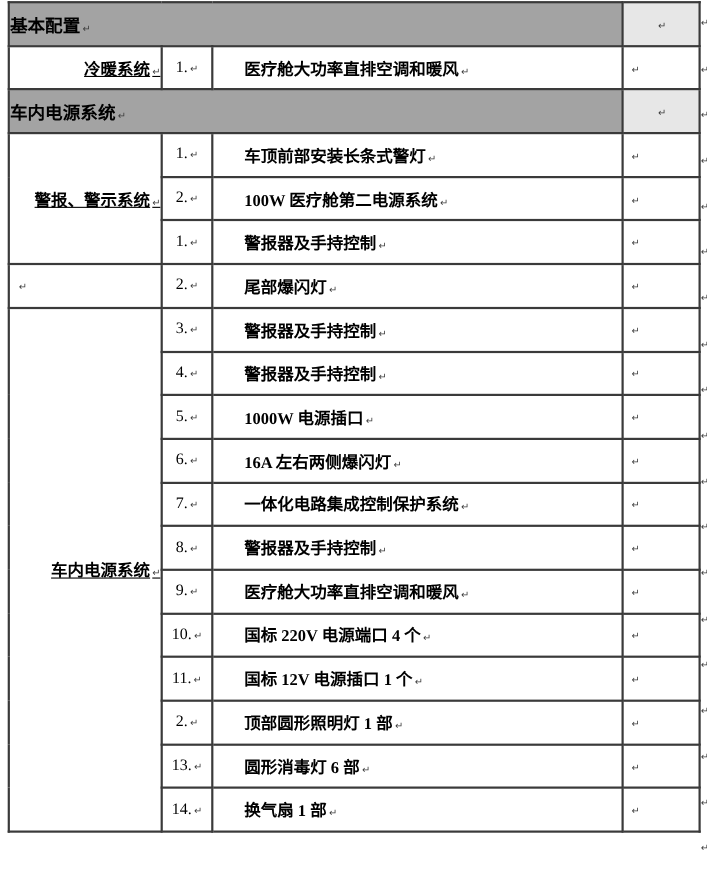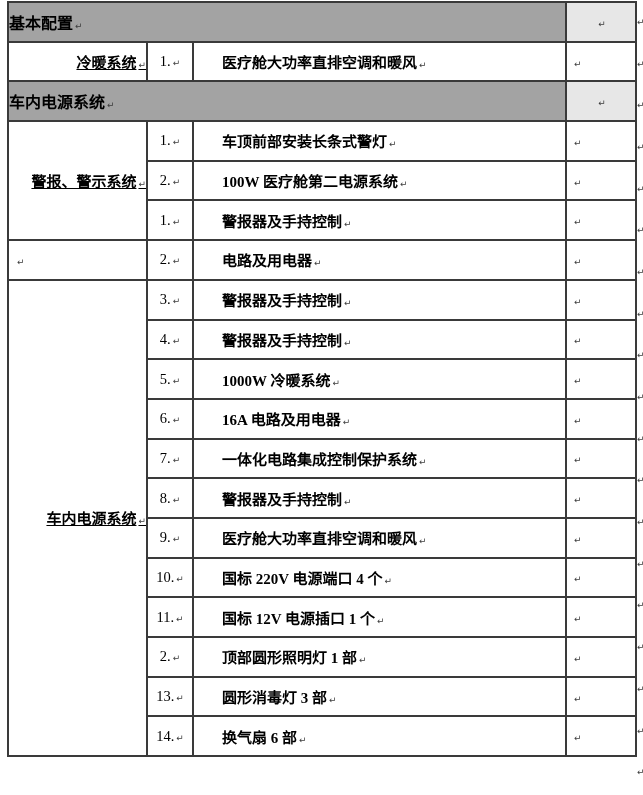--- a/index.html
+++ b/index.html
@@ -100,43 +100,43 @@
     </tr>
     <tr>
       <td class="num"><span>1.</span><span class="pmark">↵</span></td>
       <td class="desc"><span>警报器及手持控制</span><span class="pmark">↵</span></td>
       <td class="chk"><span class="pmark">↵</span></td>
     </tr>
 
     <tr>
       <td class="cat-empty"><span class="pmark">↵</span></td>
       <td class="num"><span>2.</span><span class="pmark">↵</span></td>
-      <td class="desc"><span>电路及用电器</span><span class="pmark">↵</span></td>
+      <td class="desc"><span>尾部爆闪灯</span><span class="pmark">↵</span></td>
       <td class="chk"><span class="pmark">↵</span></td>
     </tr>
 
     <tr>
       <td class="cat" rowspan="12"><span>车内电源系统</span><span class="pmark">↵</span></td>
       <td class="num"><span>3.</span><span class="pmark">↵</span></td>
       <td class="desc"><span>警报器及手持控制</span><span class="pmark">↵</span></td>
       <td class="chk"><span class="pmark">↵</span></td>
     </tr>
     <tr>
       <td class="num"><span>4.</span><span class="pmark">↵</span></td>
       <td class="desc"><span>警报器及手持控制</span><span class="pmark">↵</span></td>
       <td class="chk"><span class="pmark">↵</span></td>
     </tr>
     <tr>
       <td class="num"><span>5.</span><span class="pmark">↵</span></td>
-      <td class="desc"><span>1000W 冷暖系统</span><span class="pmark">↵</span></td>
+      <td class="desc"><span>1000W 电源插口</span><span class="pmark">↵</span></td>
       <td class="chk"><span class="pmark">↵</span></td>
     </tr>
     <tr>
       <td class="num"><span>6.</span><span class="pmark">↵</span></td>
-      <td class="desc"><span>16A 电路及用电器</span><span class="pmark">↵</span></td>
+      <td class="desc"><span>16A 左右两侧爆闪灯</span><span class="pmark">↵</span></td>
       <td class="chk"><span class="pmark">↵</span></td>
     </tr>
     <tr>
       <td class="num"><span>7.</span><span class="pmark">↵</span></td>
       <td class="desc"><span>一体化电路集成控制保护系统</span><span class="pmark">↵</span></td>
       <td class="chk"><span class="pmark">↵</span></td>
     </tr>
     <tr>
       <td class="num"><span>8.</span><span class="pmark">↵</span></td>
       <td class="desc"><span>警报器及手持控制</span><span class="pmark">↵</span></td>
@@ -157,26 +157,26 @@
       <td class="desc"><span>国标 12V 电源插口 1 个</span><span class="pmark">↵</span></td>
       <td class="chk"><span class="pmark">↵</span></td>
     </tr>
     <tr>
       <td class="num"><span>2.</span><span class="pmark">↵</span></td>
       <td class="desc"><span>顶部圆形照明灯 1 部</span><span class="pmark">↵</span></td>
       <td class="chk"><span class="pmark">↵</span></td>
     </tr>
     <tr>
       <td class="num"><span>13.</span><span class="pmark">↵</span></td>
-      <td class="desc"><span>圆形消毒灯 3 部</span><span class="pmark">↵</span></td>
+      <td class="desc"><span>圆形消毒灯 6 部</span><span class="pmark">↵</span></td>
       <td class="chk"><span class="pmark">↵</span></td>
     </tr>
     <tr>
       <td class="num"><span>14.</span><span class="pmark">↵</span></td>
-      <td class="desc"><span>换气扇 6 部</span><span class="pmark">↵</span></td>
+      <td class="desc"><span>换气扇 1 部</span><span class="pmark">↵</span></td>
       <td class="chk"><span class="pmark">↵</span></td>
     </tr>
 
   </tbody>
 </table>
 
 <div class="edge-marks">
   <div class="em">
       <span>↵</span>
     </div>

